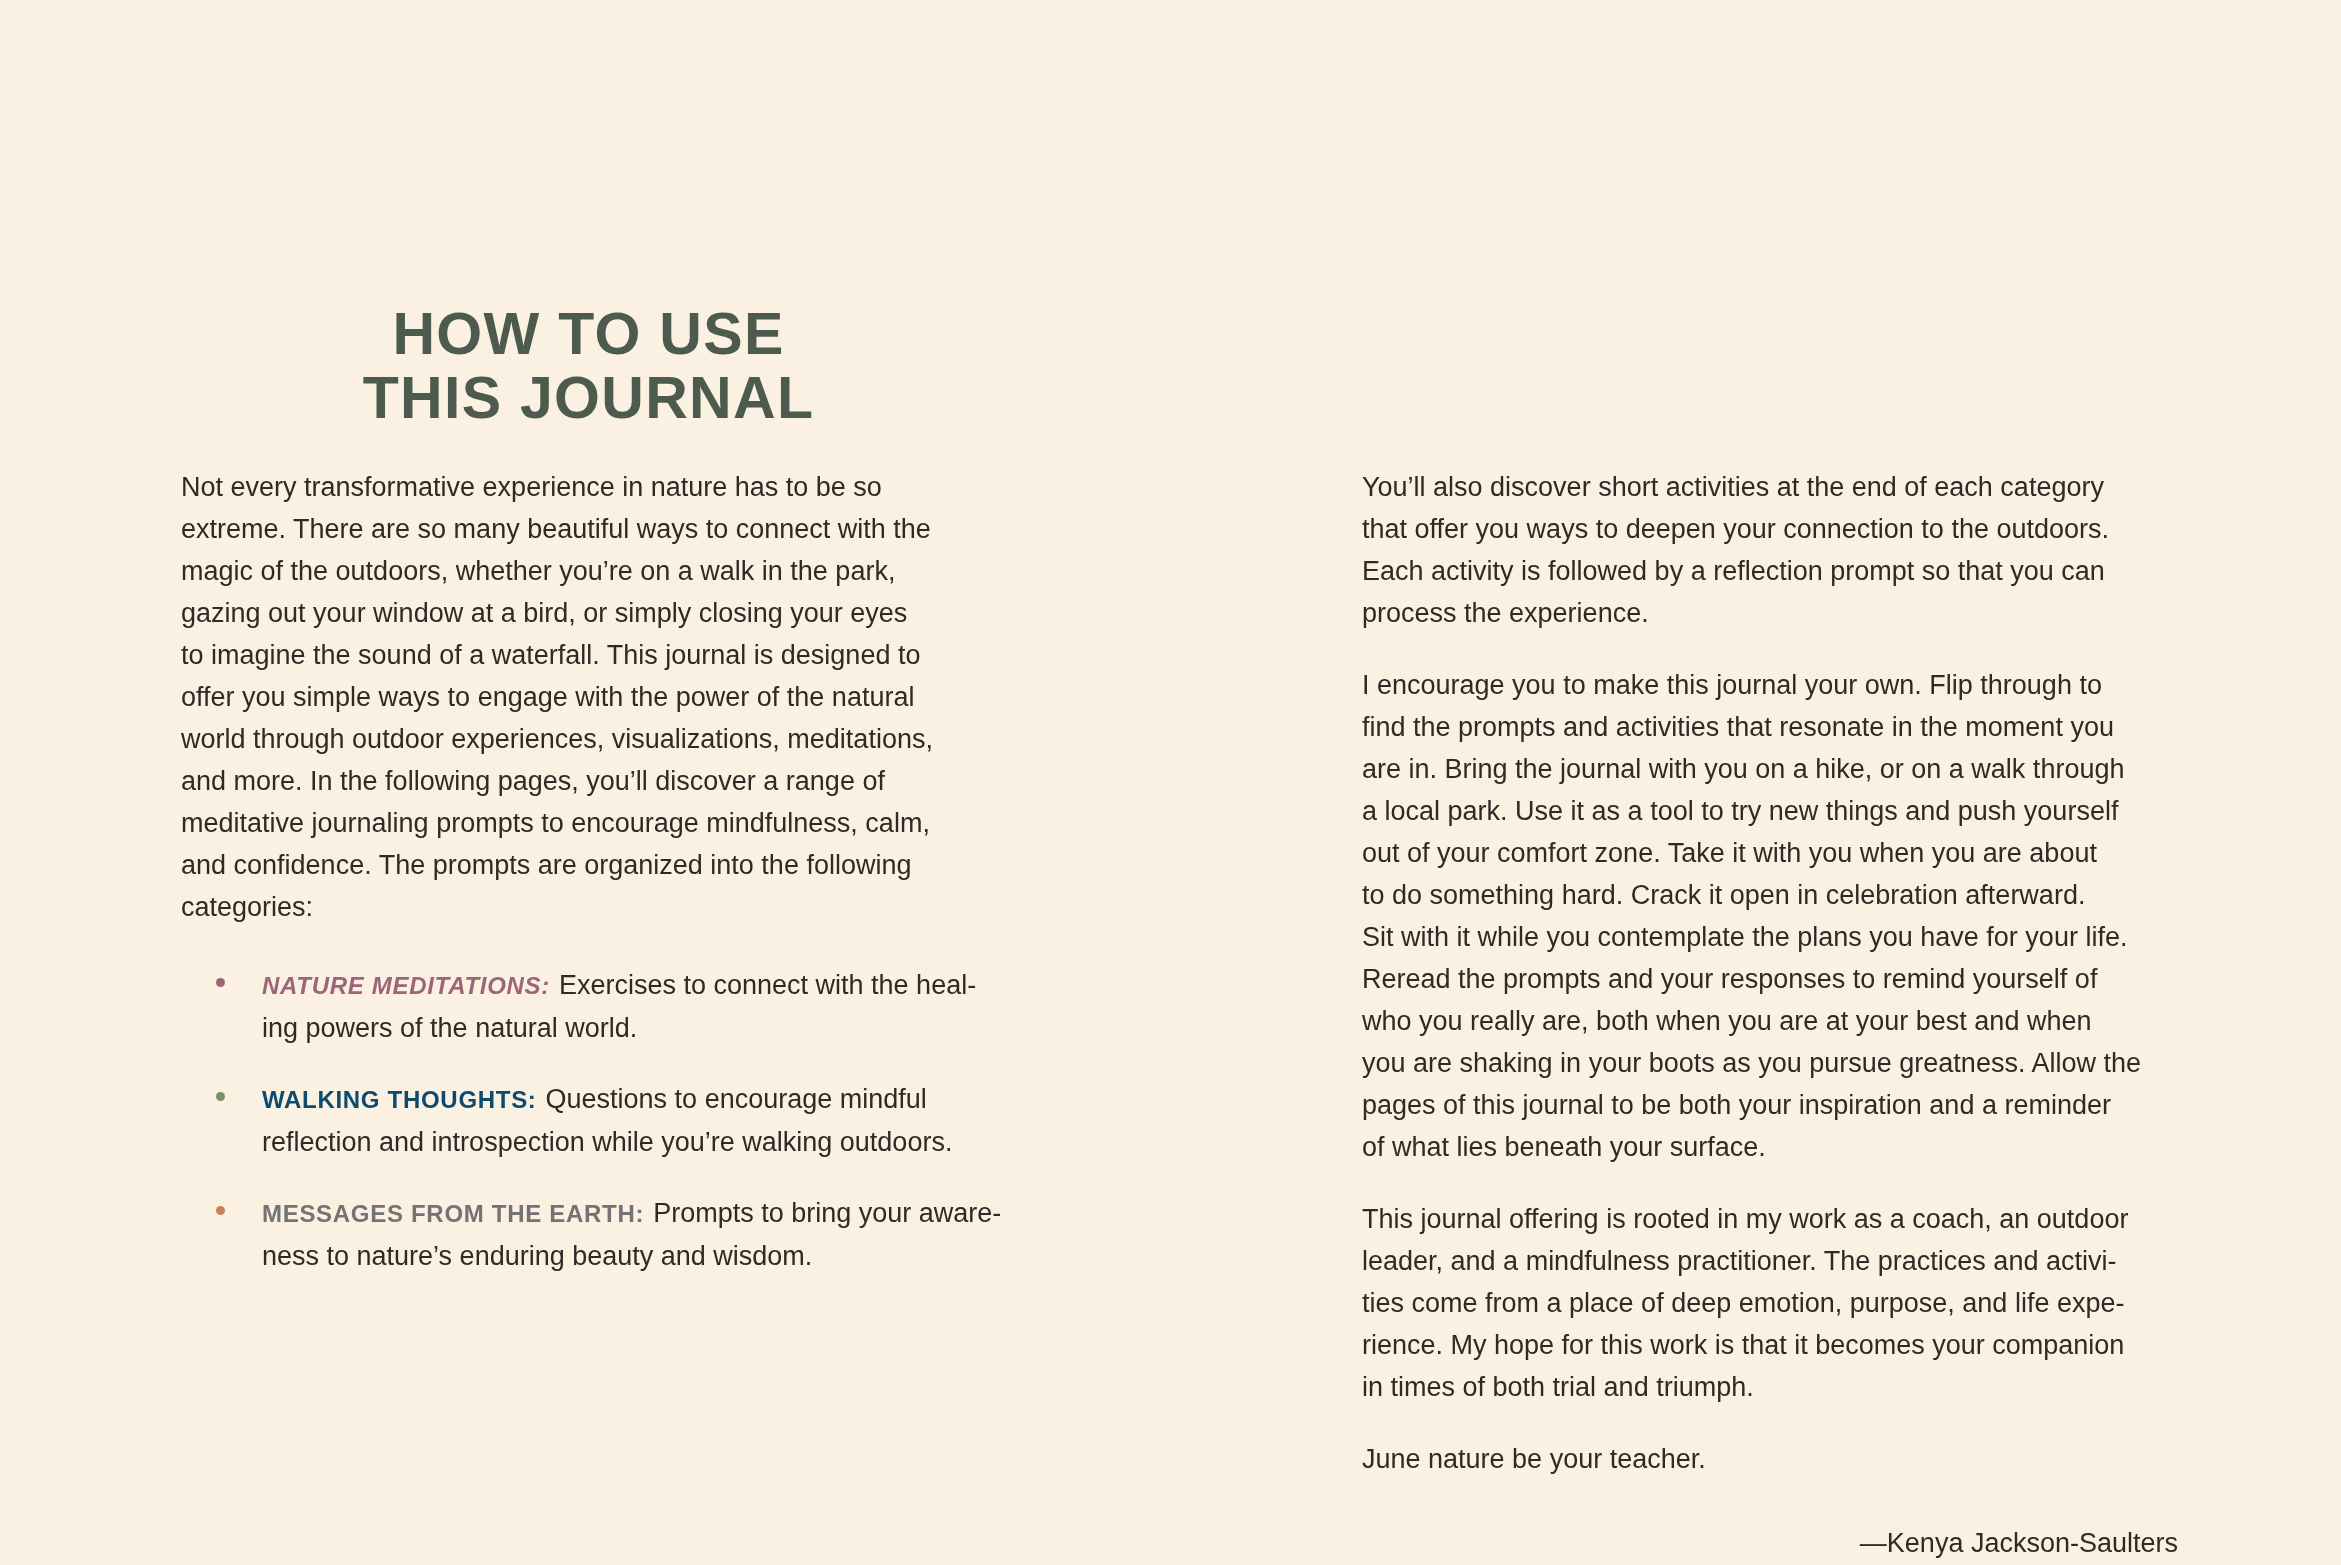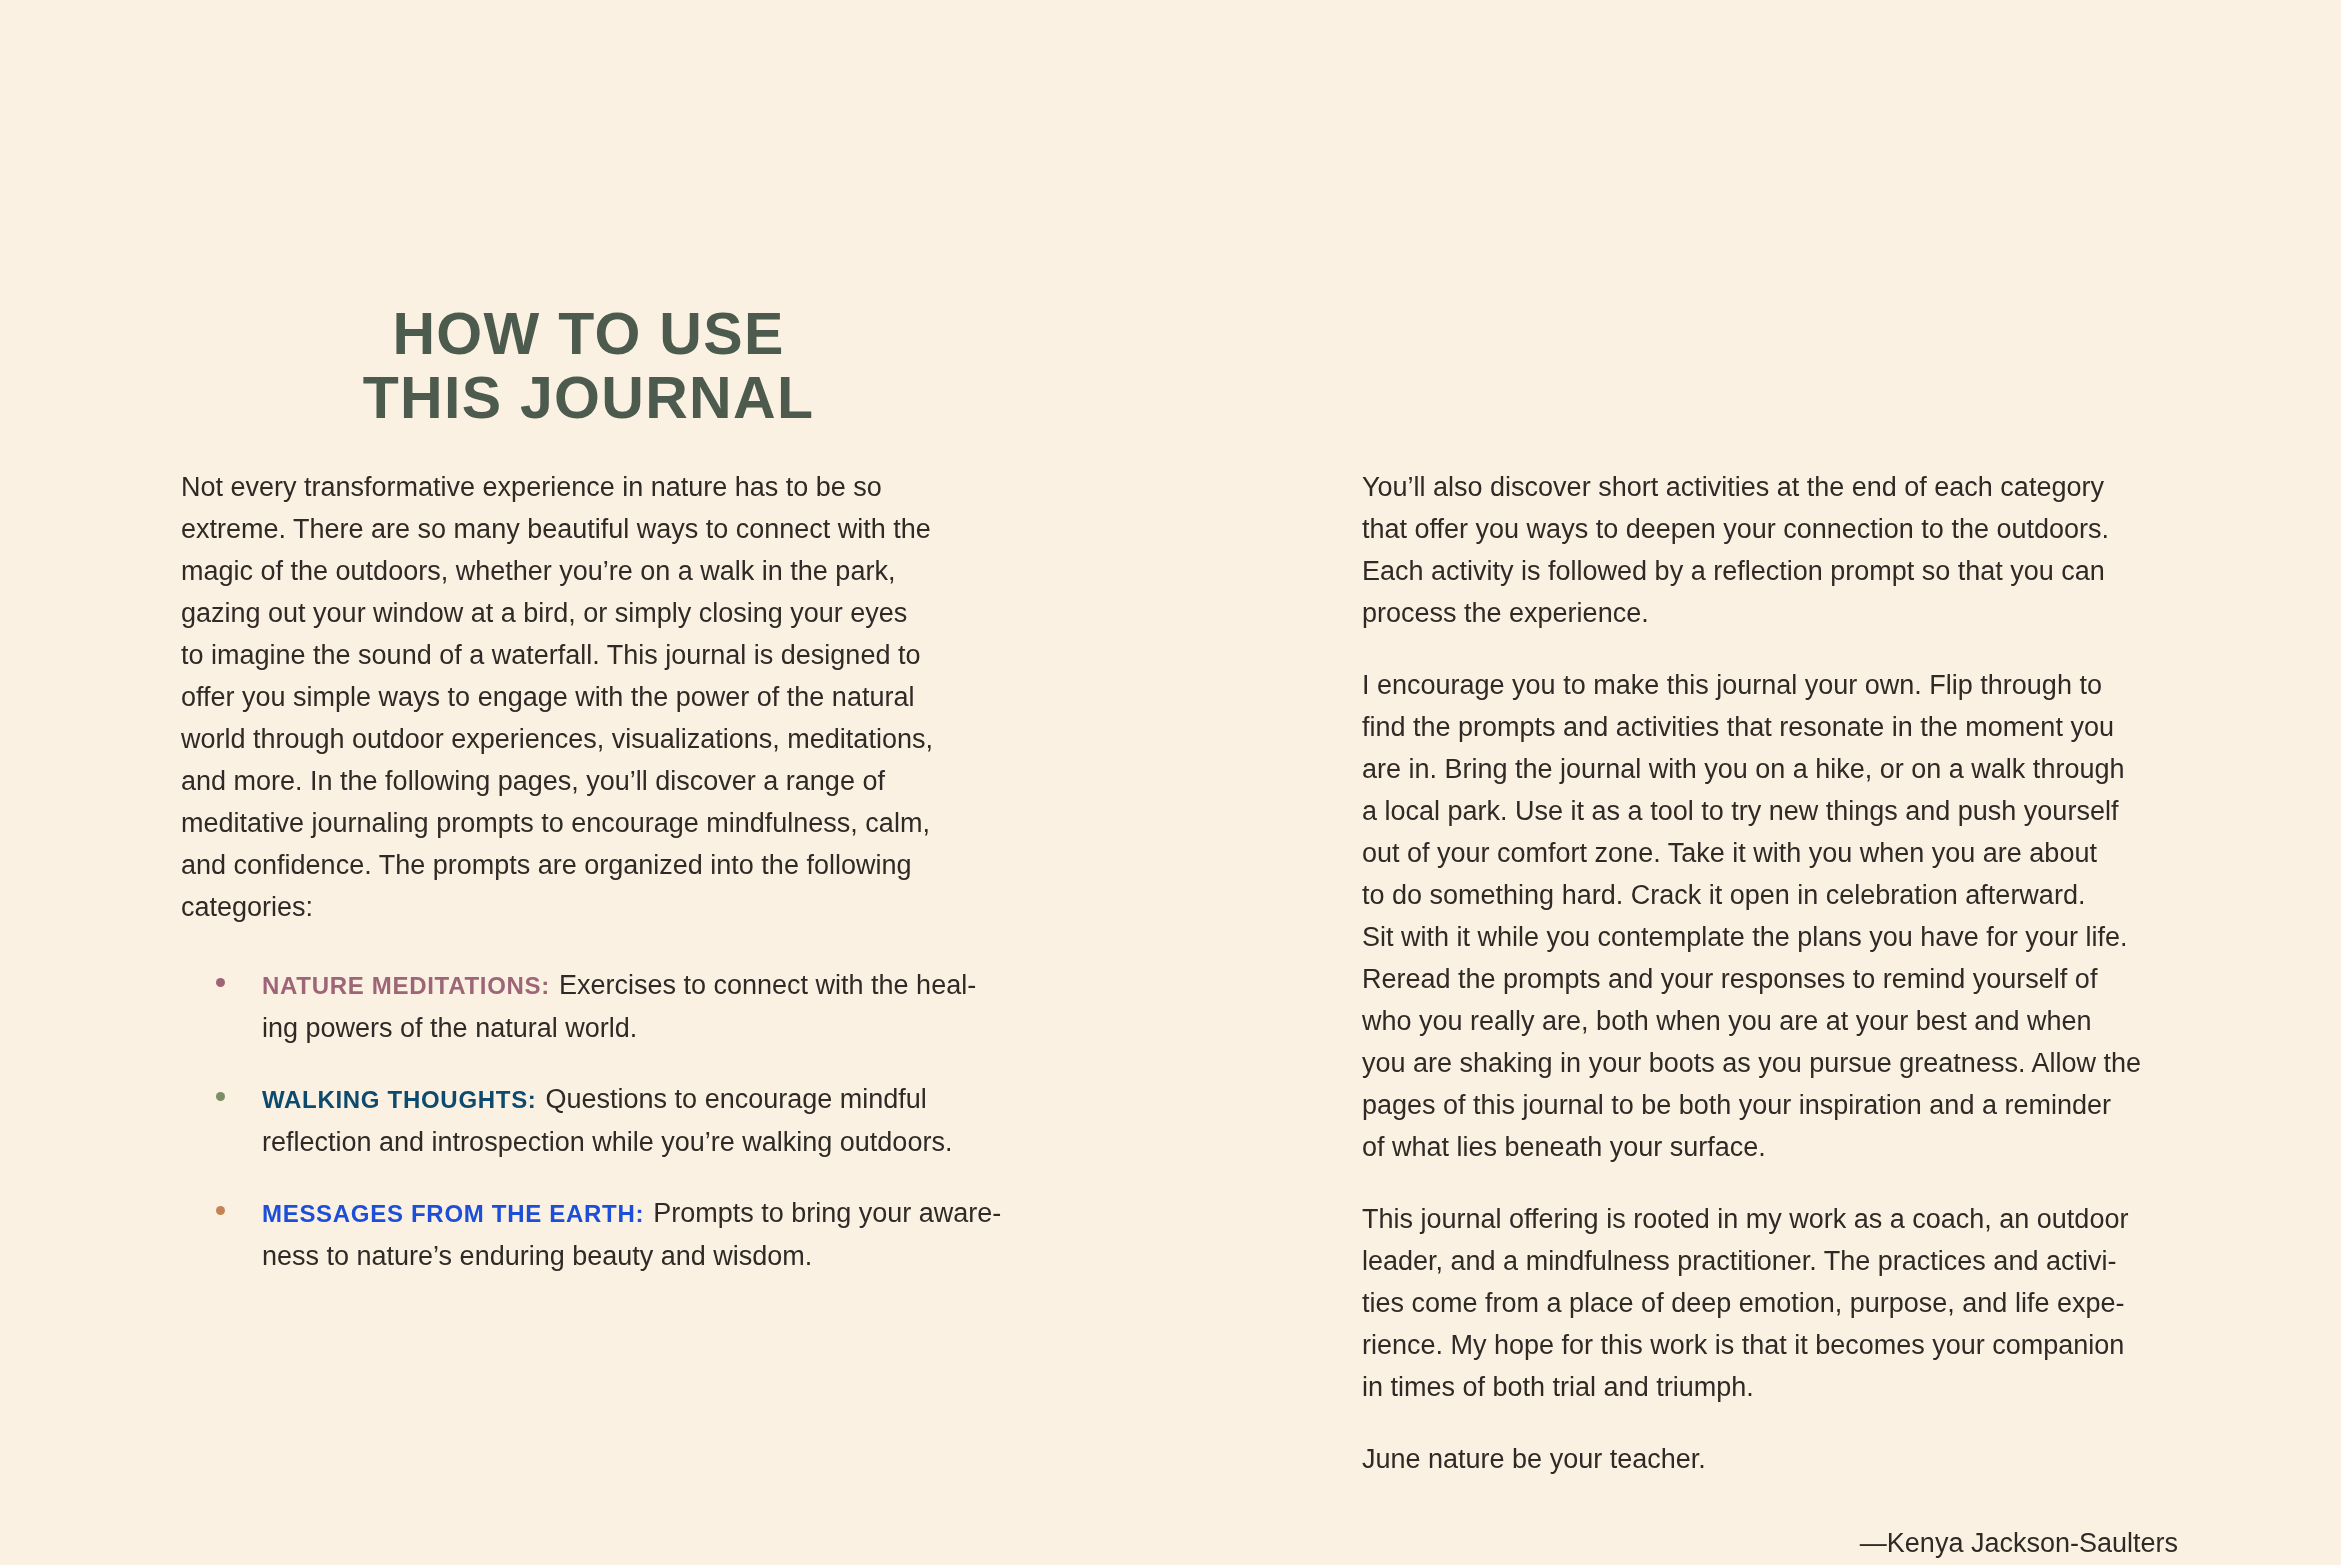--- a/index.html
+++ b/index.html
@@ -99,33 +99,33 @@
 world through outdoor experiences, visualizations, meditations,
 and more. In the following pages, you’ll discover a range of
 meditative journaling prompts to encourage mindfulness, calm,
 and confidence. The prompts are organized into the following
 categories:</p>
 
     <div class="bullets">
 
       <div class="bullet-item">
         <span class="bullet-dot" style="color: rgb(157, 101, 119);"></span>
-        <span class="bullet-label" style="color: rgb(157, 101, 119);">NATURE MEDITATIONS:</span><span class="bullet-desc">Exercises to connect with the heal-
+        <span class="bullet-label" style="color: rgb(157, 101, 119); font-style: italic;">NATURE MEDITATIONS:</span><span class="bullet-desc">Exercises to connect with the heal-
 ing powers of the natural world.</span>
       </div>
 
       <div class="bullet-item">
         <span class="bullet-dot" style="color: rgb(123, 142, 100);"></span>
         <span class="bullet-label" style="color: #0c4a6e;">WALKING THOUGHTS:</span><span class="bullet-desc">Questions to encourage mindful
 reflection and introspection while you’re walking outdoors.</span>
       </div>
 
       <div class="bullet-item">
         <span class="bullet-dot" style="color: rgb(194, 132, 87);"></span>
-        <span class="bullet-label" style="color: #1d4ed8;">MESSAGES FROM THE EARTH:</span><span class="bullet-desc">Prompts to bring your aware-
+        <span class="bullet-label" style="color: #737373;">MESSAGES FROM THE EARTH:</span><span class="bullet-desc">Prompts to bring your aware-
 ness to nature’s enduring beauty and wisdom.</span>
       </div>
 
 
     </div>
   </div>
 
   <div class="col col-right">
     <p class="para">You’ll also discover short activities at the end of each category
 that offer you ways to deepen your connection to the outdoors.

